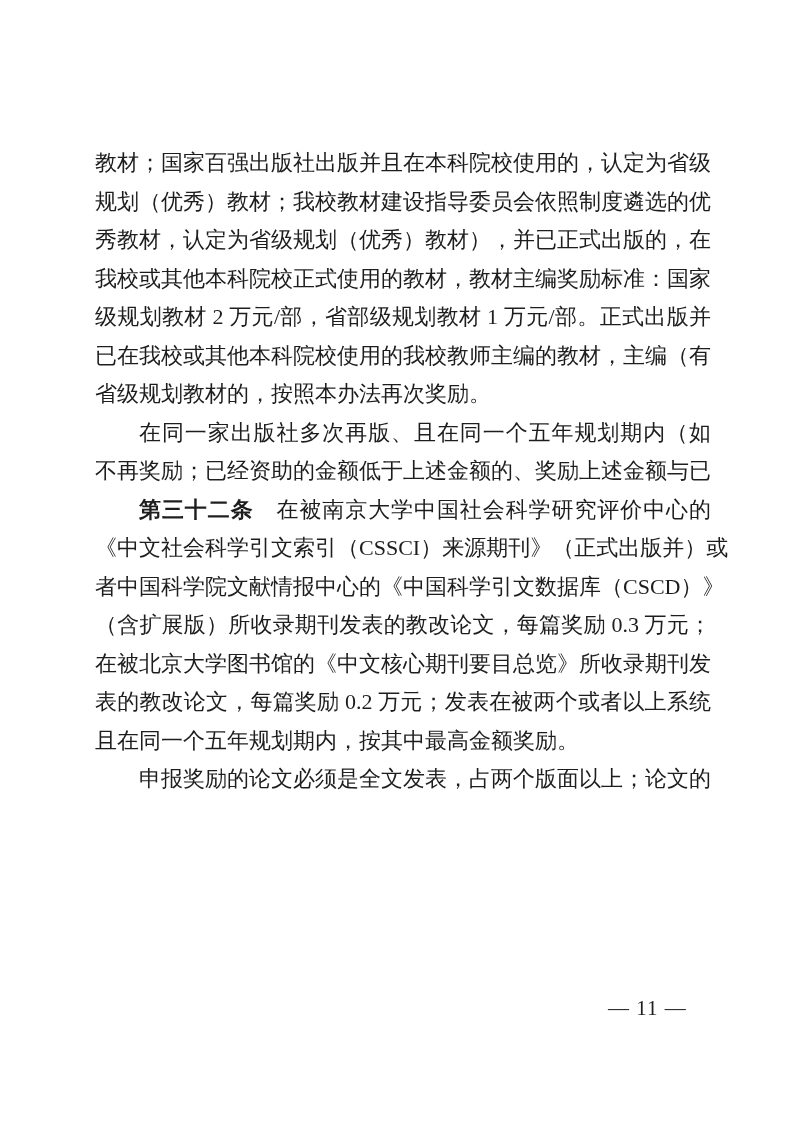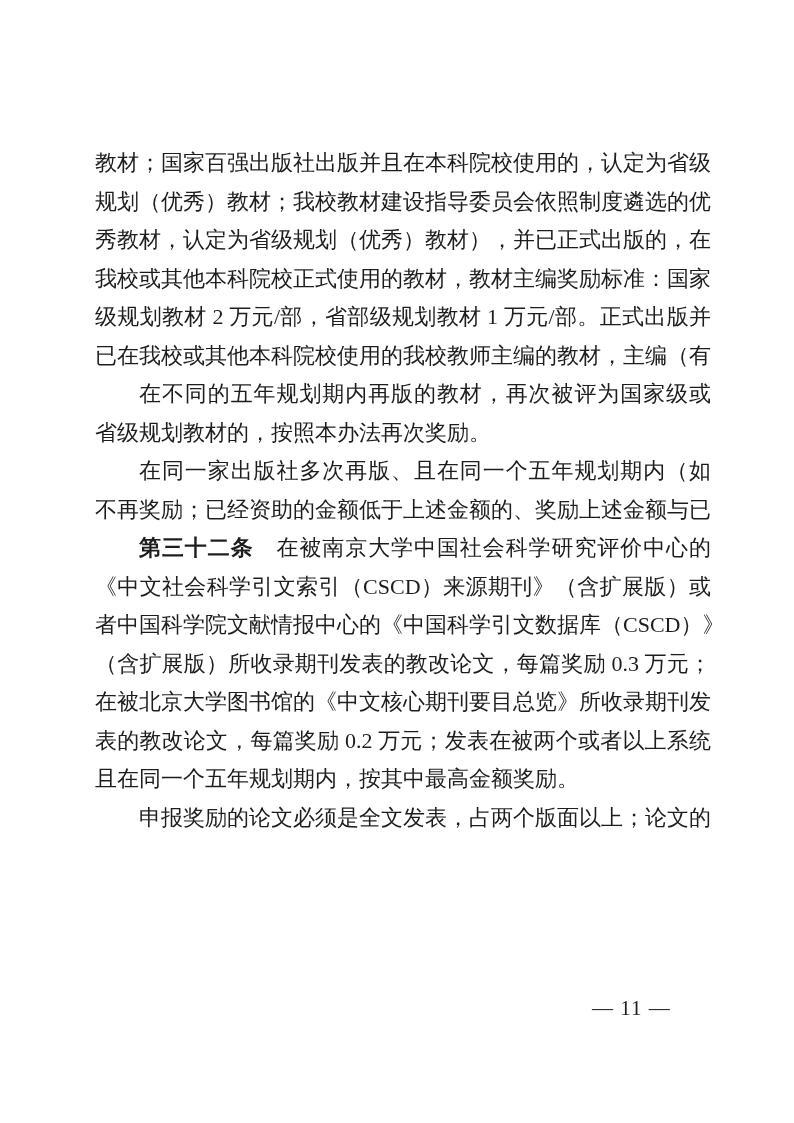--- a/index.html
+++ b/index.html
@@ -39,46 +39,45 @@
   }
   .line.indent {
     padding-left: 44px;
   }
   .article-no {
     font-family: "Liberation Sans", "DejaVu Sans", sans-serif;
     font-weight: 700;
   }
   .page-number {
     position: absolute;
-    left: 592px;
+    left: 608px;
     top: 996px;
     font-size: 21px;
     line-height: 24px;
     letter-spacing: 1px;
     color: #1d1d1d;
     font-family: "Liberation Serif", "DejaVu Serif", serif;
   }
 </style>
 </head>
 <body>
 
 <div class="page">
   <div class="doc-body">
       <div class="line">教材；国家百强出版社出版并且在本科院校使用的，认定为省级</div>
       <div class="line">规划（优秀）教材；我校教材建设指导委员会依照制度遴选的优</div>
       <div class="line">秀教材，认定为省级规划（优秀）教材），并已正式出版的，在</div>
       <div class="line">我校或其他本科院校正式使用的教材，教材主编奖励标准：国家</div>
       <div class="line">级规划教材 2 万元/部，省部级规划教材 1 万元/部。正式出版并</div>
       <div class="line">已在我校或其他本科院校使用的我校教师主编的教材，主编（有</div>
-      <div class="line indent">在不同的五年规划期内再版的教材，再次被评为国家级或</div>
       <div class="line short">省级规划教材的，按照本办法再次奖励。</div>
       <div class="line indent">在同一家出版社多次再版、且在同一个五年规划期内（如</div>
       <div class="line">不再奖励；已经资助的金额低于上述金额的、奖励上述金额与已</div>
       <div class="line indent"><span class="article-no">第三十二条</span>　在被南京大学中国社会科学研究评价中心的</div>
-      <div class="line">《中文社会科学引文索引（CSCD）来源期刊》（含扩展版）或</div>
+      <div class="line">《中文社会科学引文索引（CSSCI）来源期刊》（正式出版并）或</div>
       <div class="line">者中国科学院文献情报中心的《中国科学引文数据库（CSCD）》</div>
       <div class="line">（含扩展版）所收录期刊发表的教改论文，每篇奖励 0.3 万元；</div>
       <div class="line">在被北京大学图书馆的《中文核心期刊要目总览》所收录期刊发</div>
       <div class="line">表的教改论文，每篇奖励 0.2 万元；发表在被两个或者以上系统</div>
       <div class="line short">且在同一个五年规划期内，按其中最高金额奖励。</div>
       <div class="line indent">申报奖励的论文必须是全文发表，占两个版面以上；论文的</div>
     </div>
   <div class="page-number">— 11 —</div>
 </div>
 

